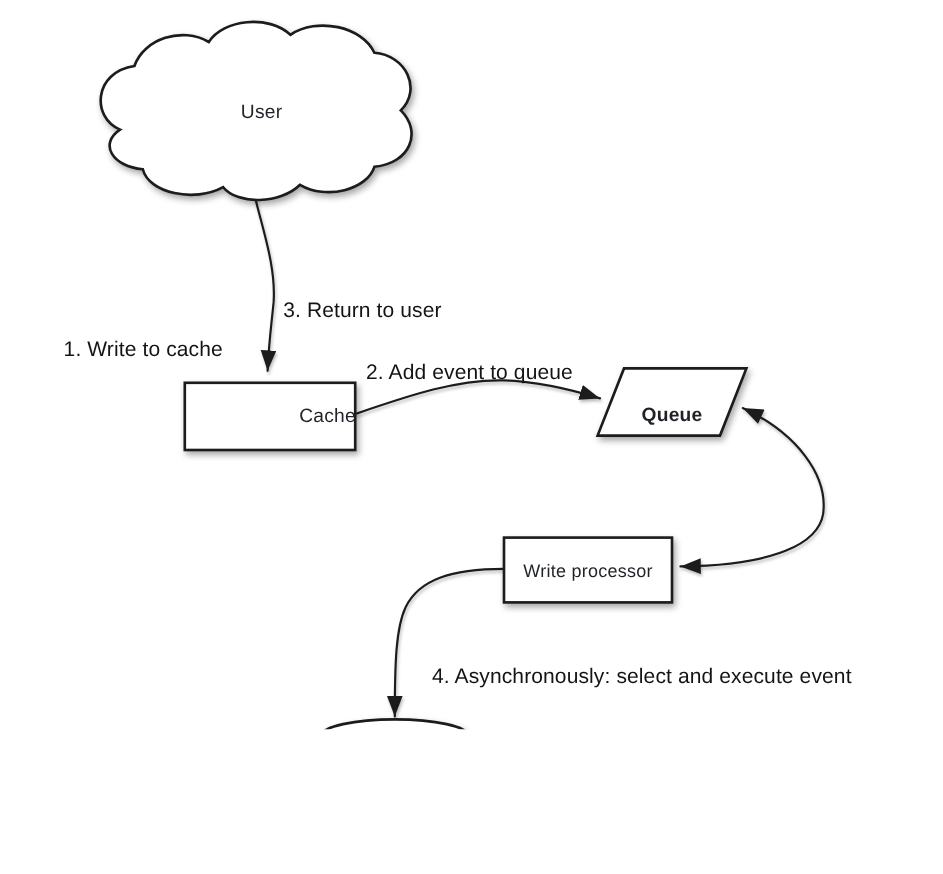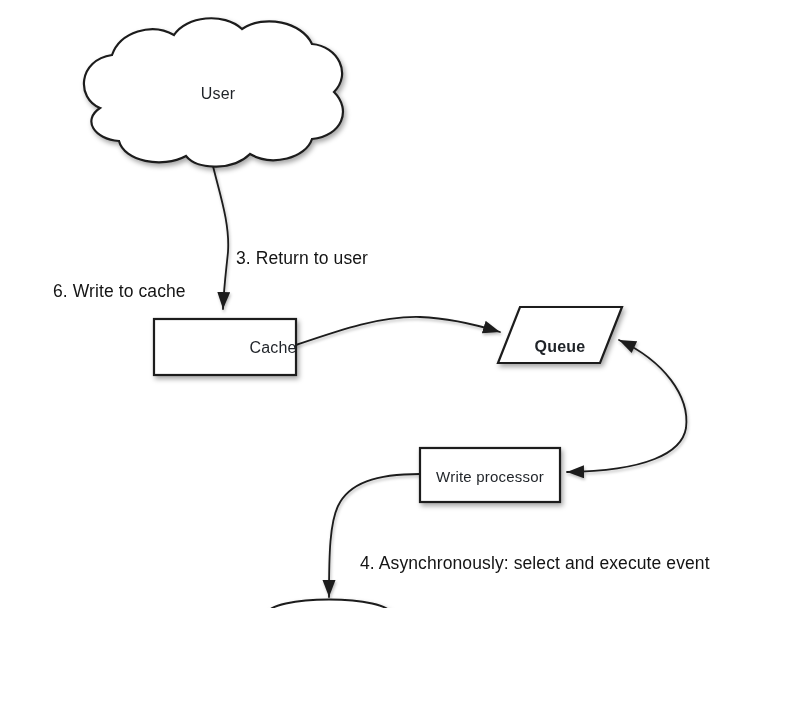--- a/index.html
+++ b/index.html
@@ -109,17 +109,18 @@
       </g>
     </g>
   </svg>
 
   <div class="node-label" style="left:218px; top:94px;">User</div>
   <div class="node-label" style="left:225px; top:348px;margin-left:48px;">Cache</div>
   <div class="node-label" style="left:560px; top:347px;font-weight:bold;">Queue</div>
   <div class="node-label small" style="left:490px; top:476px;">Write processor</div>
   <div class="node-label" style="left:330px; top:656px;">DB</div>
 
-  <div class="step-label" style="left:53px; top:260px;">6. Write to cache</div>
+  <div class="step-label" style="left:53px; top:260px;">1. Write to cache</div>
+  <div class="step-label" style="left:305px; top:279px;">2. Add event to queue</div>
   <div class="step-label" style="left:236px; top:227px;">3. Return to user</div>
   <div class="step-label" style="left:360px; top:532px;">4. Asynchronously: select and execute event</div>
 
 </div>
 
 </body></html>

